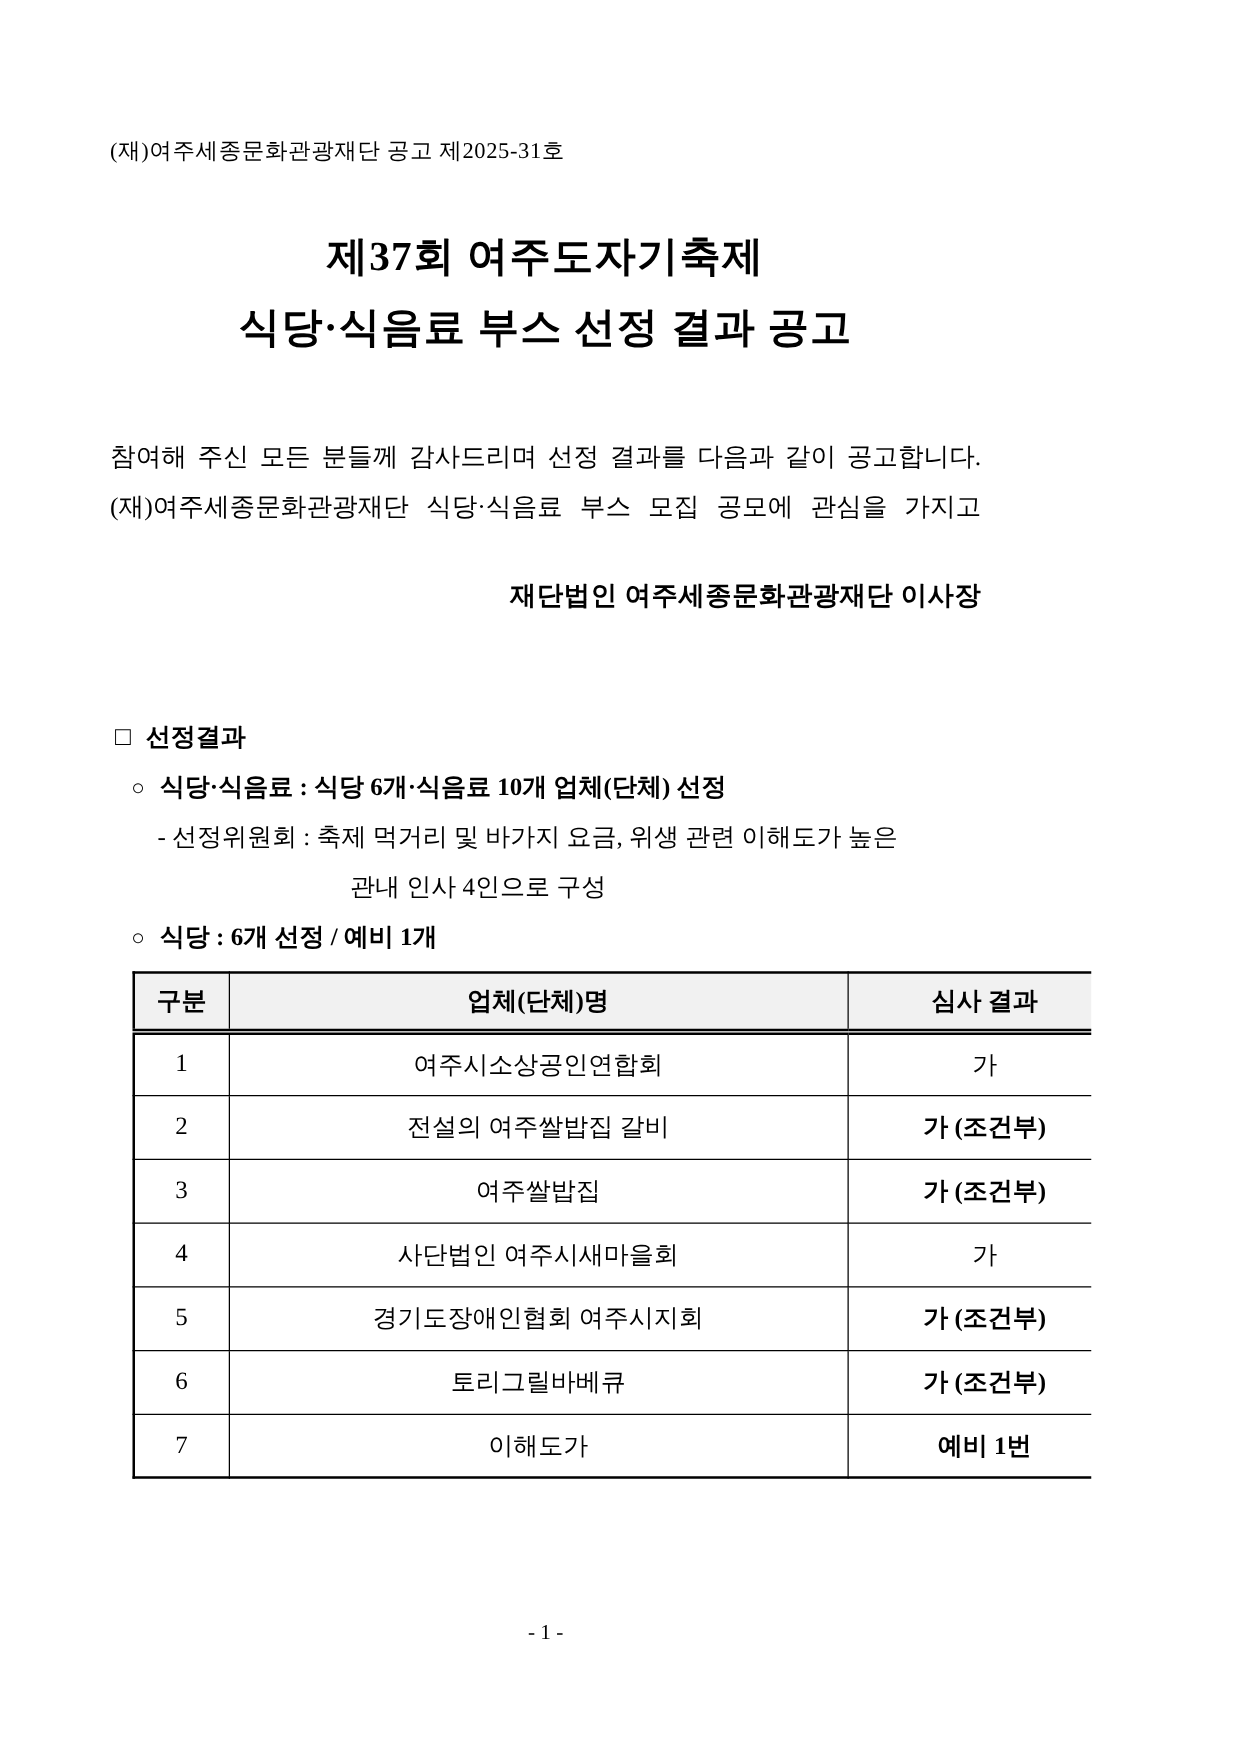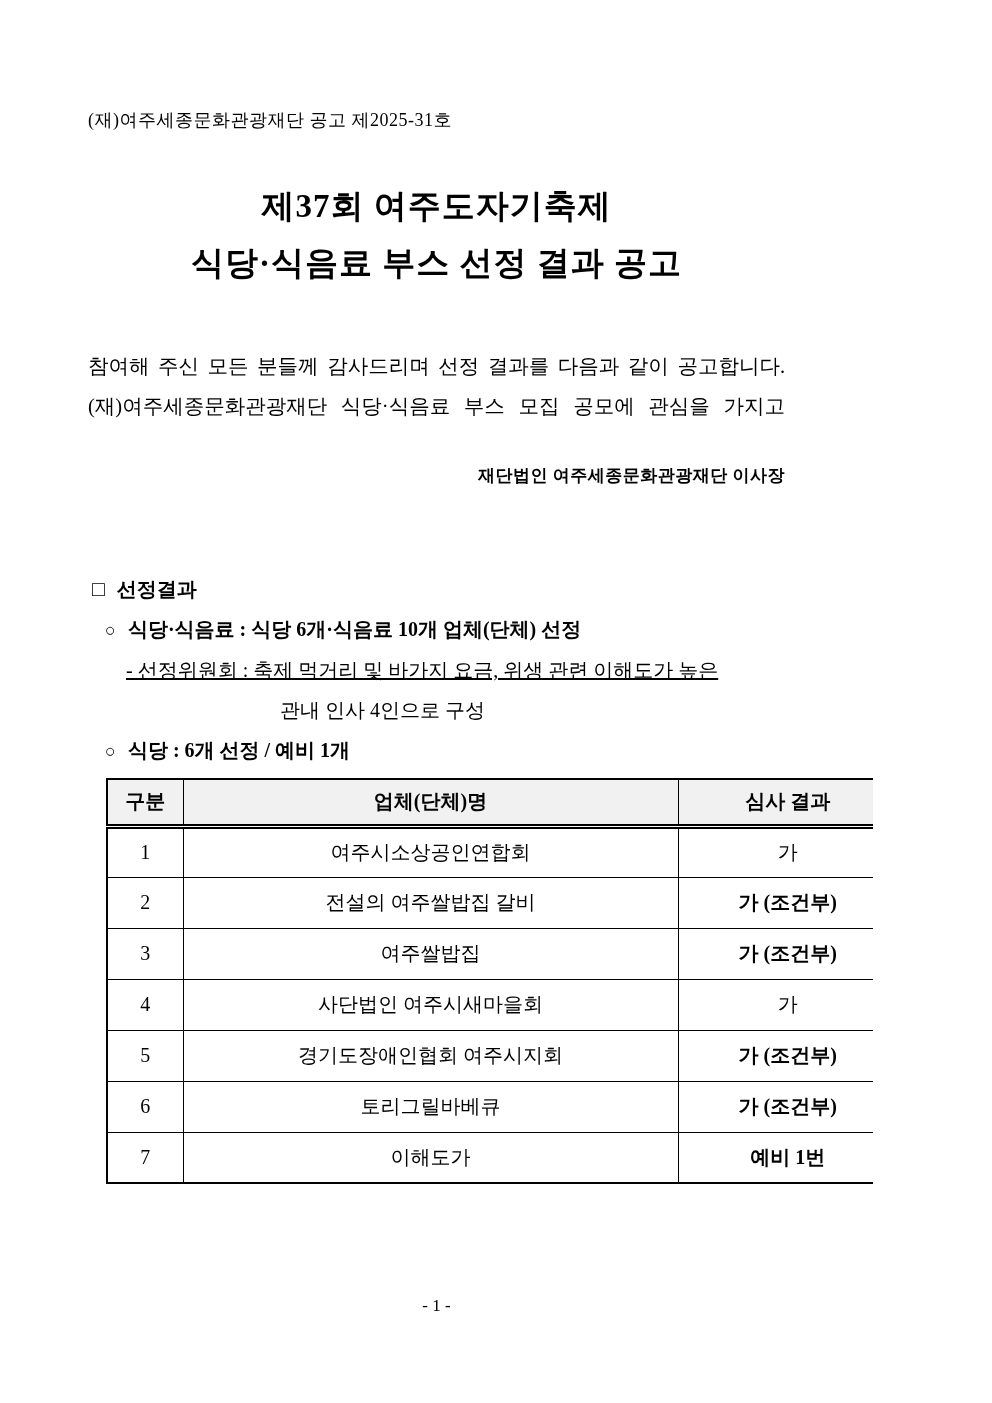--- a/index.html
+++ b/index.html
@@ -45,21 +45,21 @@
   }
   .date-line{
     margin-top:52px;
     text-align:center;
     font-size:21px;
     line-height:28px;
   }
   .signature-line{
     margin-top:36px;
     text-align:right;
-    font-size:17px;
+    font-size:21px;
     line-height:28px;
     font-weight:bold;
     letter-spacing:0.5px;
   }
   .section{
     margin-top:86px;
     font-size:20px;
   }
   .sec-line{
     line-height:26px;
@@ -77,21 +77,20 @@
   .sec-item{
     font-weight:bold;
     margin-left:17px;
   }
   .sec-item .bullet{
     font-size:18px;
     margin-right:12px;
   }
   .sec-sub{
     margin-left:38px;
-    text-decoration:underline;
   }
   .sec-sub2{
     margin-left:192px;
   }
   table.results{
     border-collapse:collapse;
     table-layout:fixed;
     width:791px;
     margin:9px 0 0 18px;
     border:2px solid var(--border);

